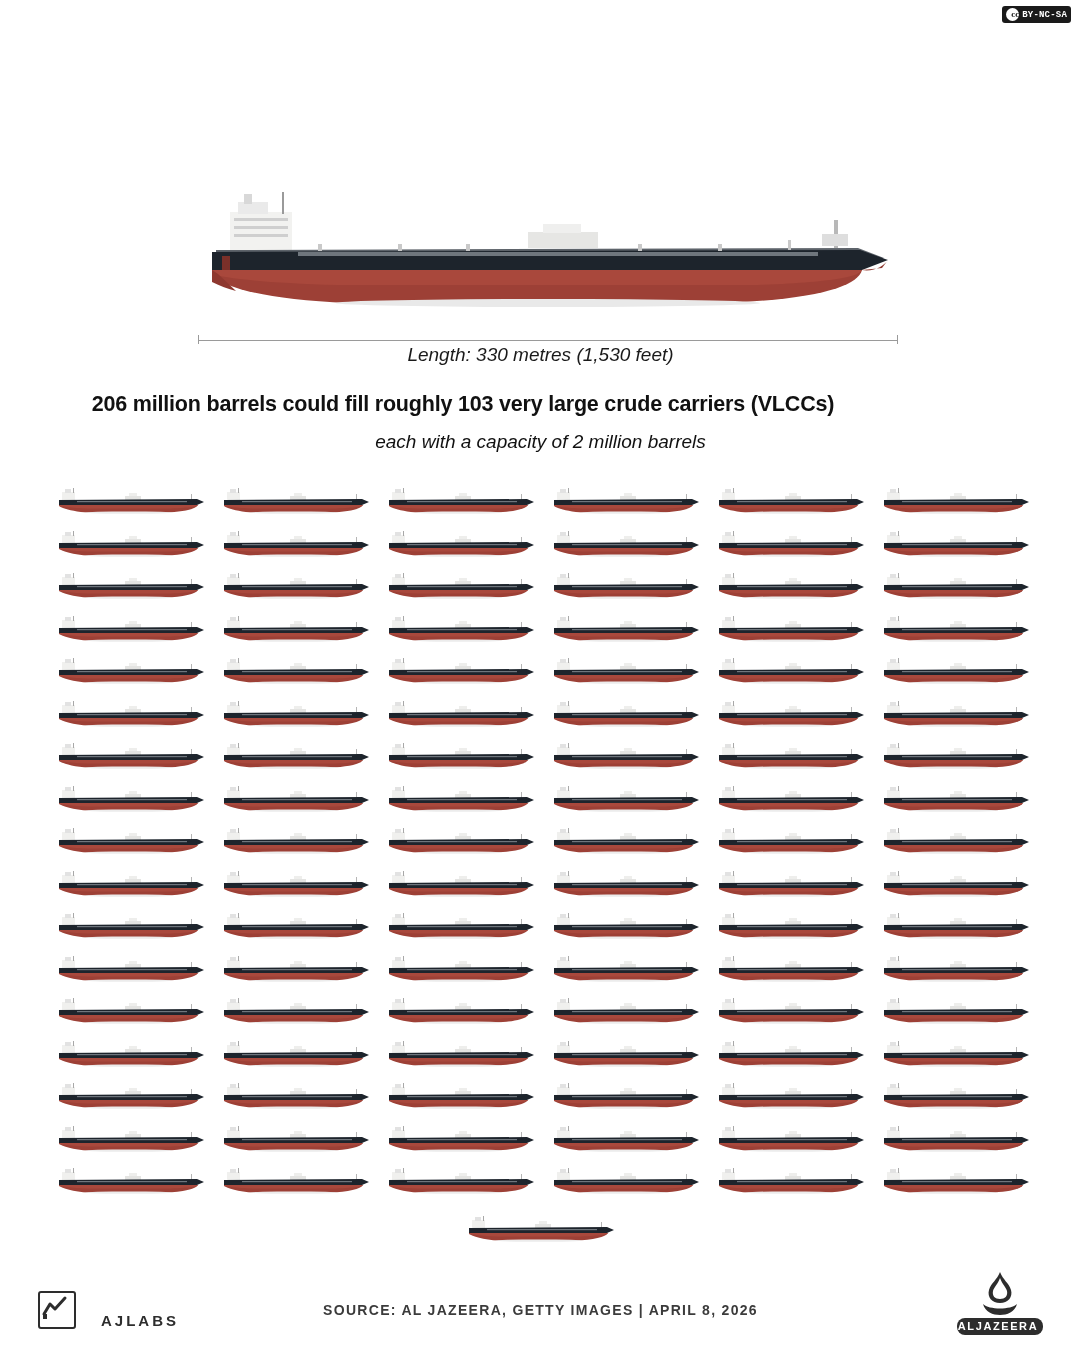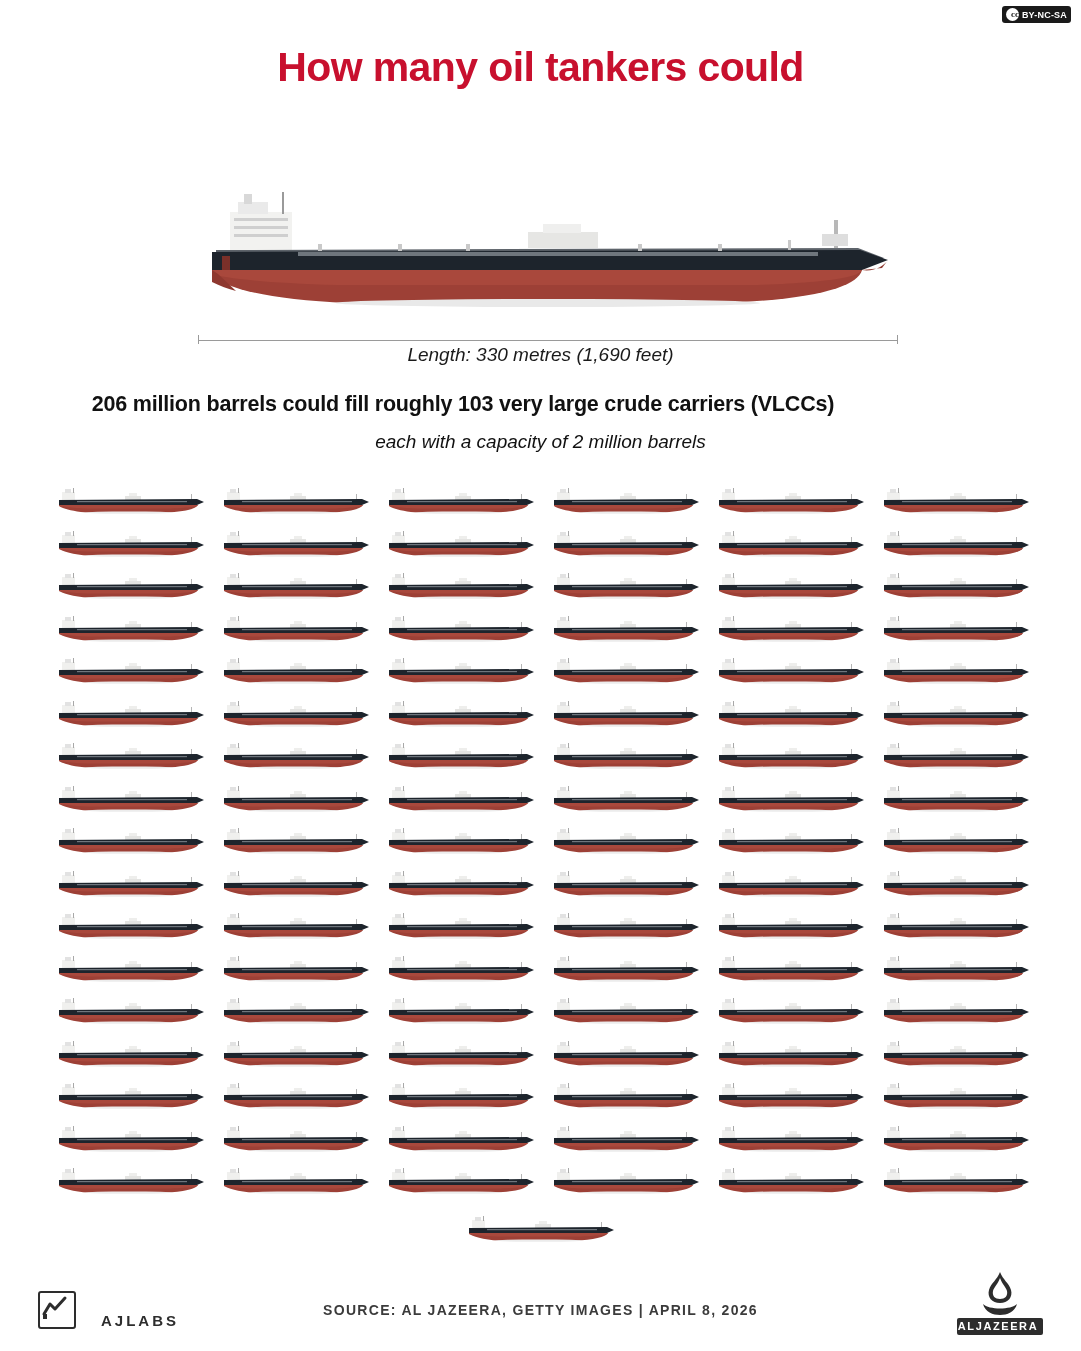--- a/index.html
+++ b/index.html
@@ -37,20 +37,21 @@
     font-weight: bold;
     line-height: 13px;
     text-align: right;
     font-family: "Liberation Serif", serif;
   }
   .cc-badge .cc-text {
     color: #ffffff;
     font-size: 9px;
     font-weight: bold;
     letter-spacing: 0.2px;
+    font-family: Liberation Mono, monospace;
   }
 
   
   .title-wrap {
     position: absolute;
     top: 42px;
     left: 0;
     width: 1081px;
     text-align: center;
   }
@@ -216,33 +217,32 @@
   }
   .aj-logo .flame { display: block; margin: 0 auto; }
   .aj-logo .aj-name {
     margin-top: 2px;
     background: #2d2d2d;
     color: #ffffff;
     font-size: 11px;
     font-weight: bold;
     letter-spacing: 1.6px;
     padding: 2px 4px 3px 0;
-    border-radius: 2px;
+    border-radius: 8px;
   }
 </style>
 </head>
 <body>
 
 <div class="cc-badge">
   <span class="cc-circle">cc</span>
   <span class="cc-text">BY-NC-SA</span>
 </div>
 
 <div class="title-wrap">
-  <div class="title-line">How many oil tankers could</div>
 </div>
 
 <div class="hero-wrap">
   <svg class="hero-ship" viewBox="0 0 700 135" preserveAspectRatio="none">
 
     <rect x="32" y="22" width="62" height="38" fill="#f2f2f0"></rect>
     <rect x="40" y="12" width="30" height="12" fill="#eaeaea"></rect>
     <rect x="46" y="4" width="8" height="10" fill="#d8d8d8"></rect>
     <rect x="36" y="28" width="54" height="3" fill="#cfcfcf"></rect>
     <rect x="36" y="36" width="54" height="3" fill="#cfcfcf"></rect>
@@ -278,21 +278,21 @@
     <rect x="590" y="50" width="3" height="10" fill="#c9c9c9"></rect>
   </svg>
 </div>
 
 <div class="measure">
   <div class="bar"></div>
   <div class="cap left"></div>
   <div class="cap right"></div>
 </div>
 <div class="length-label">
-  <span>Length: 330 metres (1,690 feet)</span>
+  <span>Length: 330 metres (1,530 feet)</span>
 </div>
 
 <div class="subhead">206 million barrels could fill roughly 103 very large crude carriers (VLCCs)</div>
 <div class="subhead2">each with a capacity of 2 million barrels</div>
 
 <div class="ship-grid">
     <div class="grid-cell">
     <svg class="mini-ship" viewBox="0 0 152 28" preserveAspectRatio="none">
       <rect x="7" y="5" width="13" height="8" fill="#f0f0ee"></rect>
       <rect x="10" y="2" width="6" height="4" fill="#e2e2e2"></rect>

